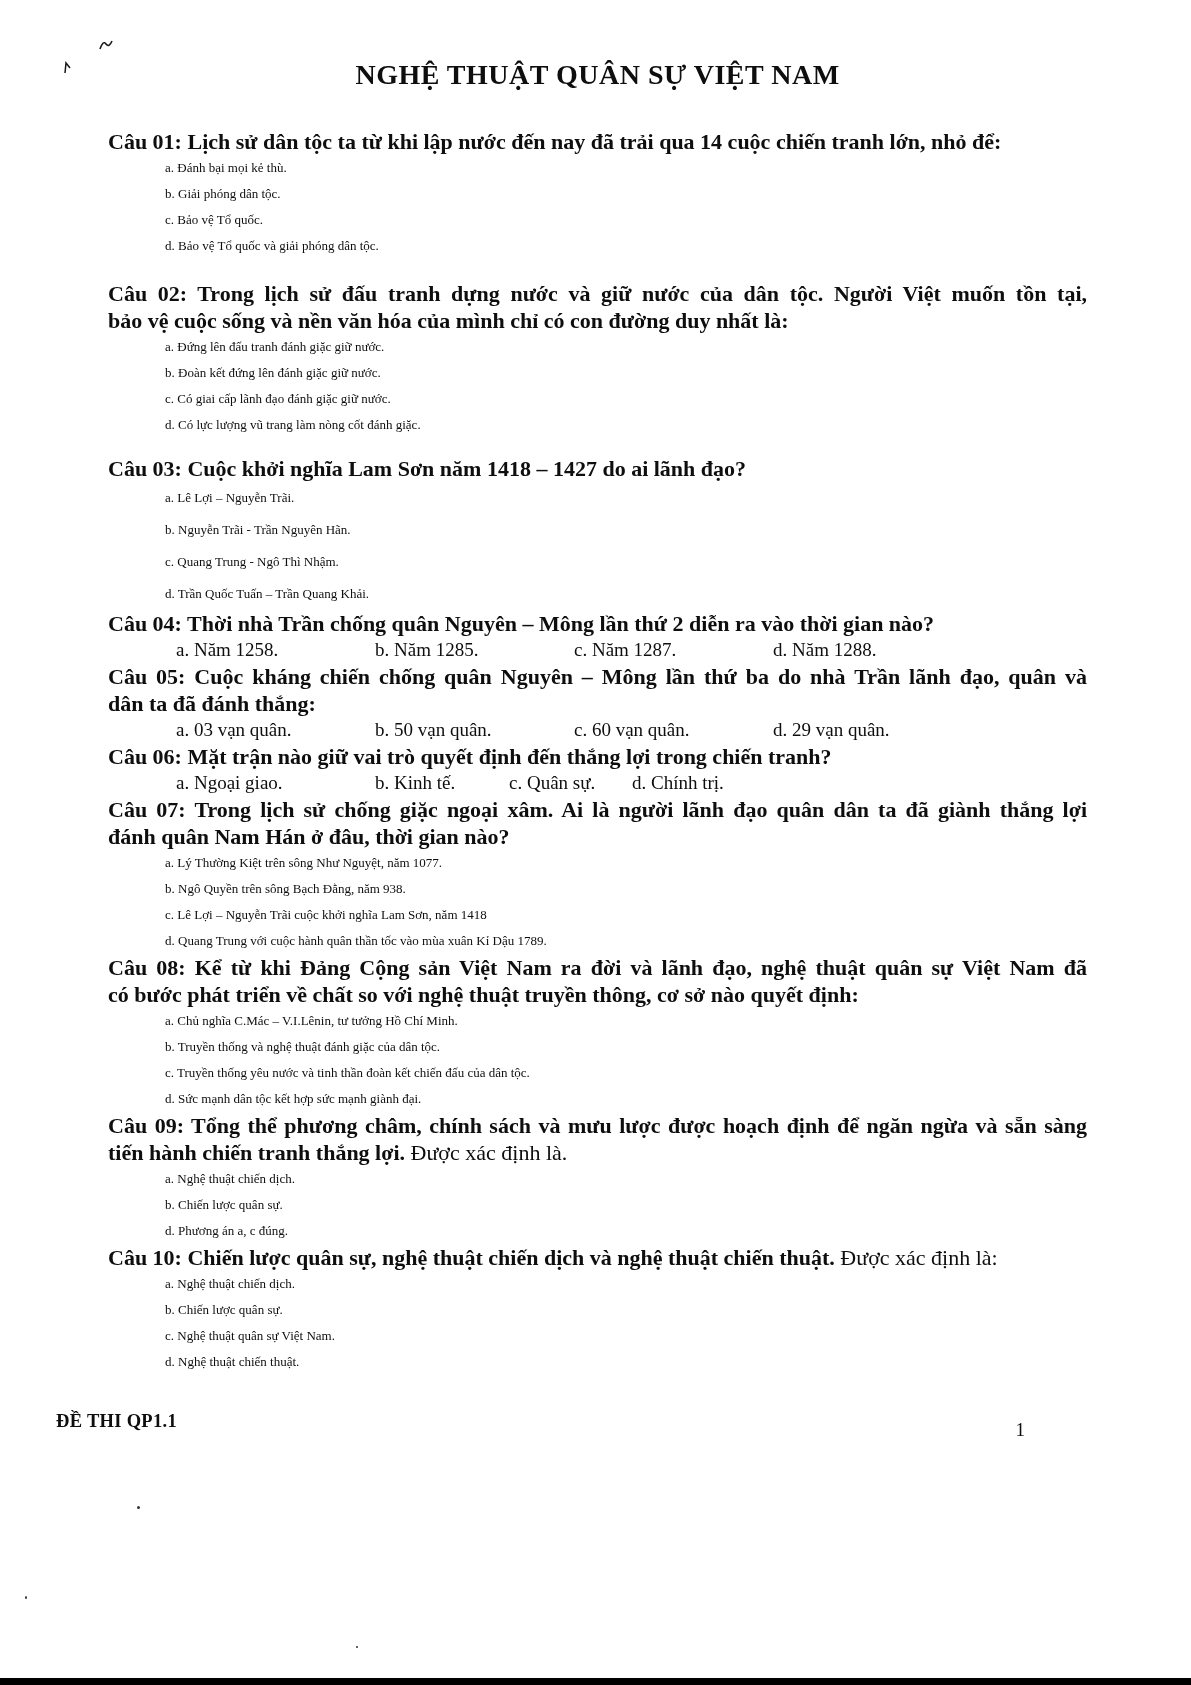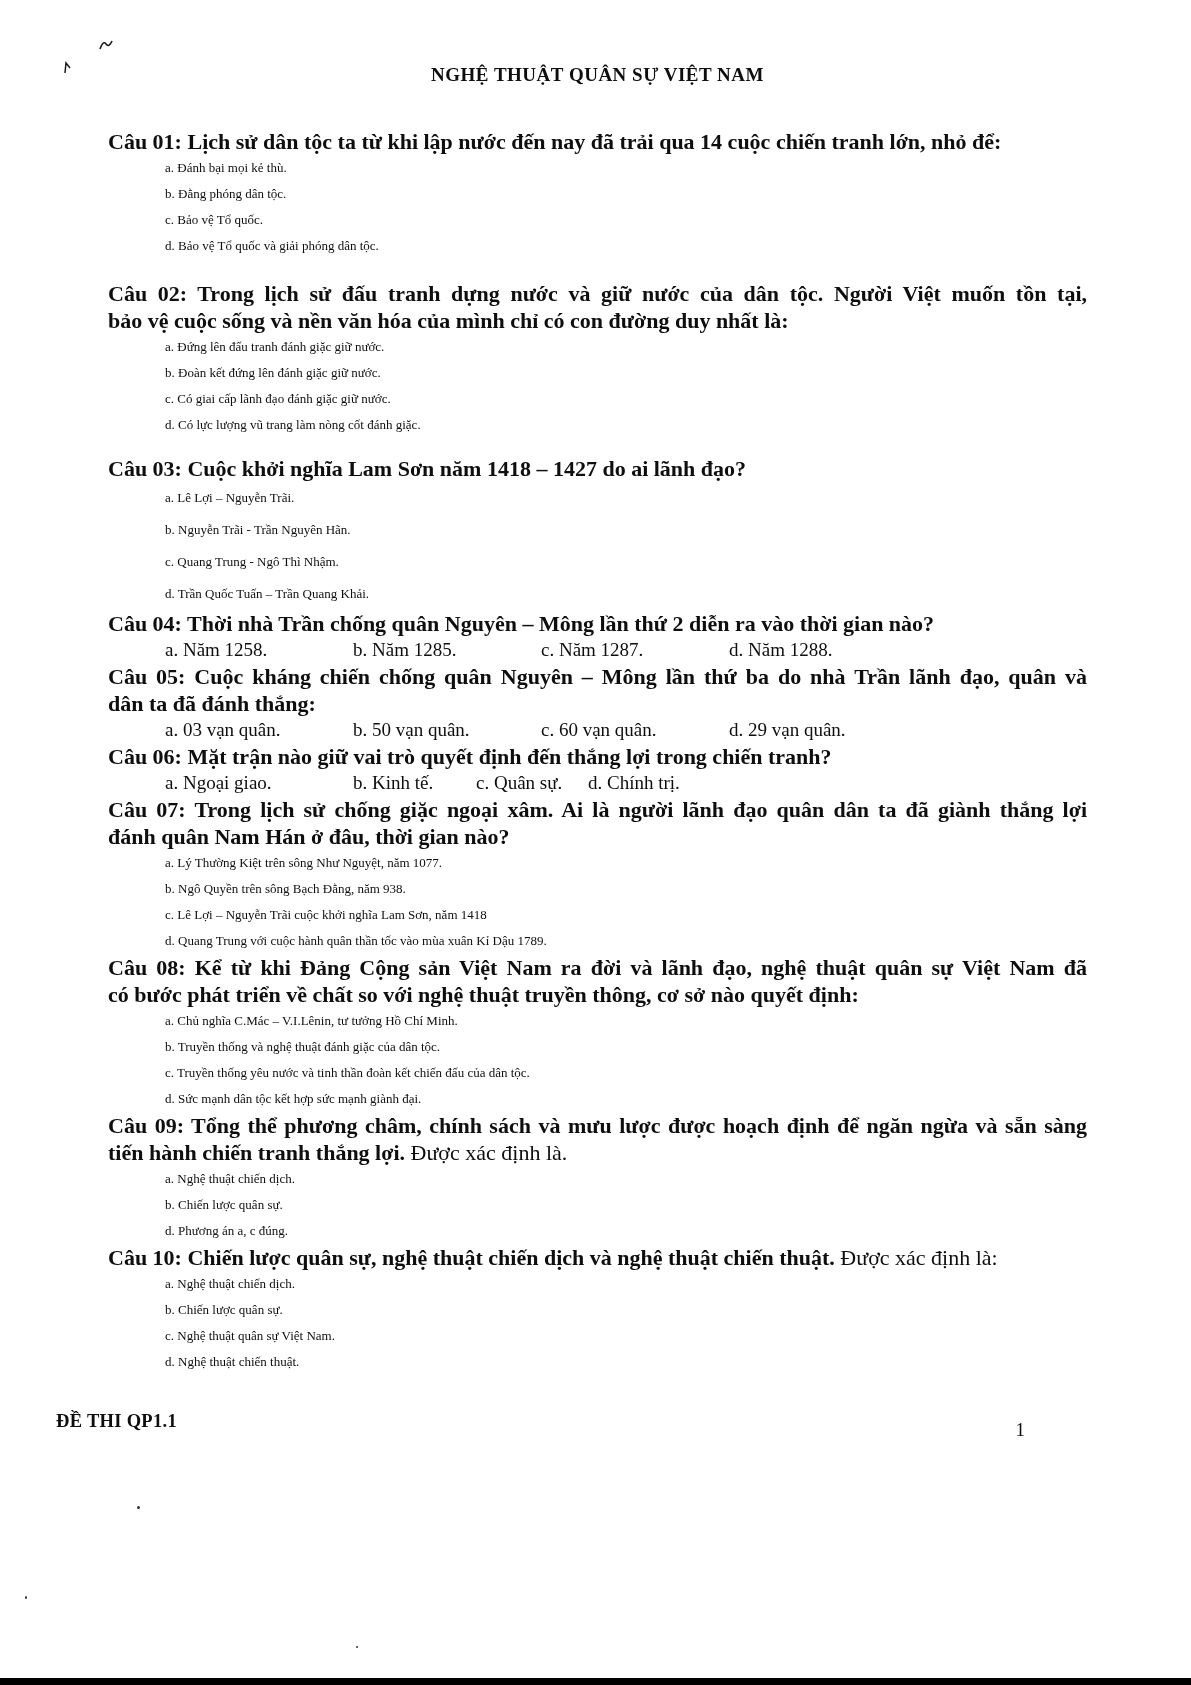--- a/index.html
+++ b/index.html
@@ -3,31 +3,31 @@
 <meta charset="utf-8">
 <style>
   html,body{margin:0;padding:0;}
   body{
     width:1191px;height:1685px;position:relative;overflow:hidden;
     background:#ffffff;color:#0e0e0e;
     font-family:"Liberation Serif","DejaVu Serif",serif;
   }
   .content{padding:62px 104px 0 108px;}
   .title{
-    font-size:19px;line-height:26px;font-weight:700;text-align:center;
+    font-size:28px;line-height:26px;font-weight:700;text-align:center;
     margin:0 0 40px 0;letter-spacing:.5px;
   }
   .question{margin:0;}
   .qline{font-size:22px;line-height:27px;font-weight:700;}
   .qline .qtail{font-weight:400;}
   .just{text-align:justify;text-align-last:justify;}
   .opt{font-size:13px;line-height:26px;font-weight:400;}
   div.opt{padding-left:57px;}
   .opt-row{padding-left:57px;font-size:0;}
-  .opt-row .opt{display:inline-block;width:188px;font-size:19px;}
+  .opt-row .opt{display:inline-block;width:188px;font-size:19px;margin-left:11px;}
   .opt-row .opt:last-child{width:auto;}
   .question:nth-child(1){margin-bottom:21px;}
   .question:nth-child(2){margin-bottom:17px;}
   .question:nth-child(3) .opt{line-height:32px;}
   .question:nth-child(6) .opt-row .opt:nth-child(2){width:123px;}
   .question:nth-child(6) .opt-row .opt:nth-child(3){width:112px;}
   .footer-row{position:relative;margin-top:36px;text-align:left;height:30px;}
   .doc-code{display:inline-block;transform:translateX(-52px);font-size:18.5px;font-weight:700;letter-spacing:.3px;}
   .page-num{position:absolute;right:62px;top:8px;font-size:19px;font-weight:400;}
   
@@ -38,21 +38,21 @@
 </head>
 <body>
 
 <div class="content">
   <h1 class="title">NGHỆ THUẬT QUÂN SỰ VIỆT NAM</h1>
 
   <div>
       <div class="question">
         <div class="qline"><span>Câu 01:</span> <span>Lịch sử dân tộc ta từ khi lập nước đến nay đã trải qua 14 cuộc chiến tranh lớn, nhỏ để:</span></div>
         <div class="opt">a. Đánh bại mọi kẻ thù.</div>
-        <div class="opt">b. Đằng phóng dân tộc.</div>
+        <div class="opt">b. Giải phóng dân tộc.</div>
         <div class="opt">c. Bảo vệ Tổ quốc.</div>
         <div class="opt">d. Bảo vệ Tổ quốc và giải phóng dân tộc.</div>
       </div>
       <div class="question">
         <div class="qline just"><span>Câu 02:</span> <span>Trong lịch sử đấu tranh dựng nước và giữ nước của dân tộc. Người Việt muốn tồn tại,</span></div>
         <div class="qline"><span>bảo vệ cuộc sống và nền văn hóa của mình chỉ có con đường duy nhất là:</span></div>
         <div class="opt">a. Đứng lên đấu tranh đánh giặc giữ nước.</div>
         <div class="opt">b. Đoàn kết đứng lên đánh giặc giữ nước.</div>
         <div class="opt">c. Có giai cấp lãnh đạo đánh giặc giữ nước.</div>
         <div class="opt">d. Có lực lượng vũ trang làm nòng cốt đánh giặc.</div>

